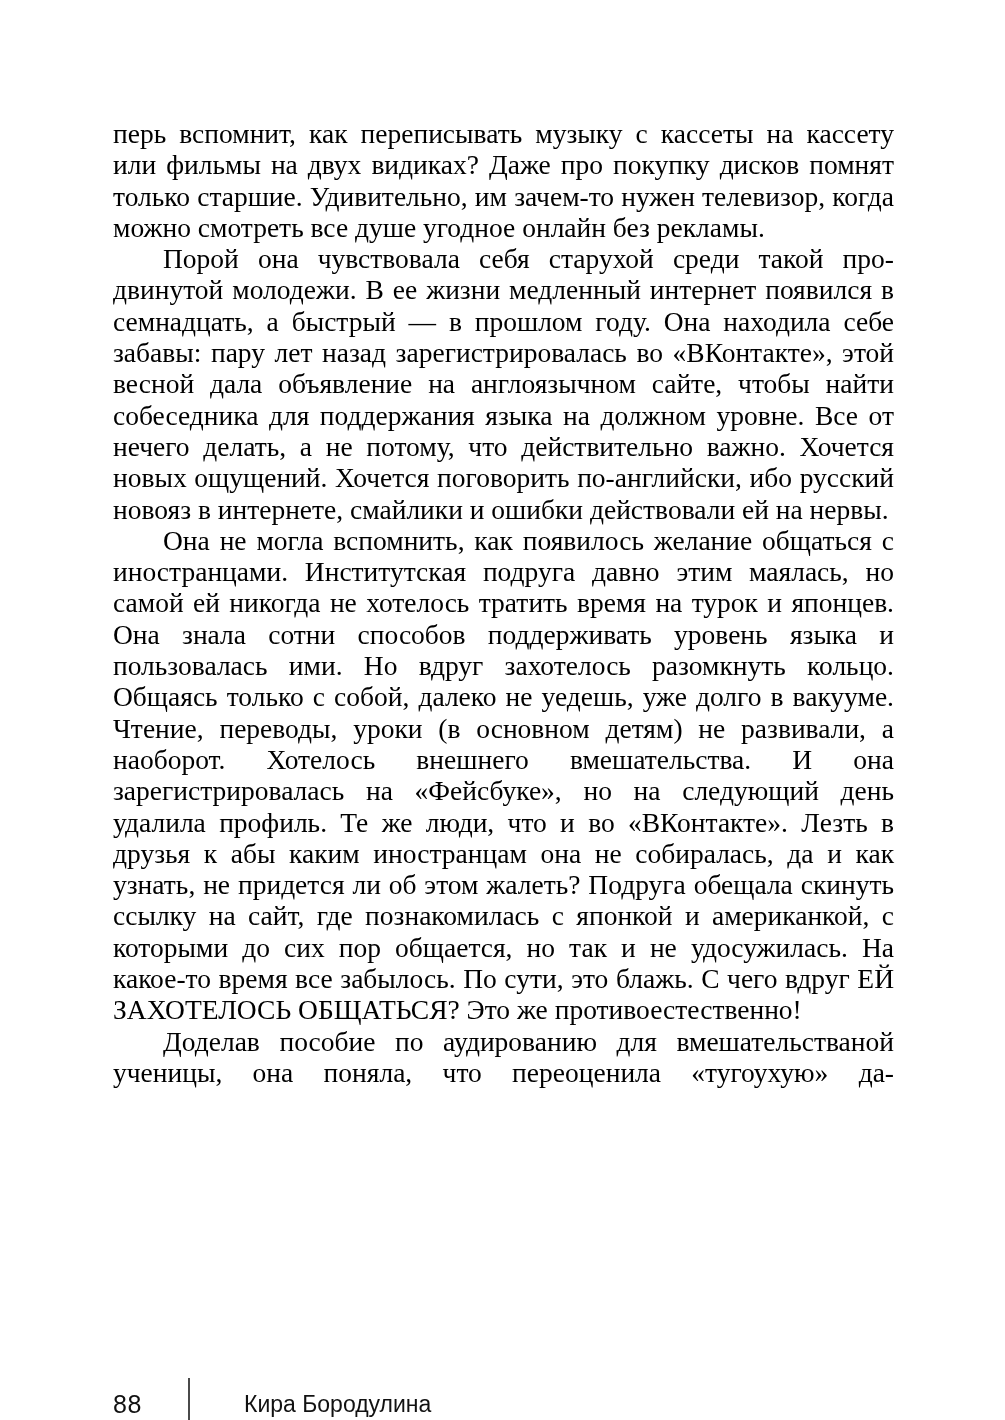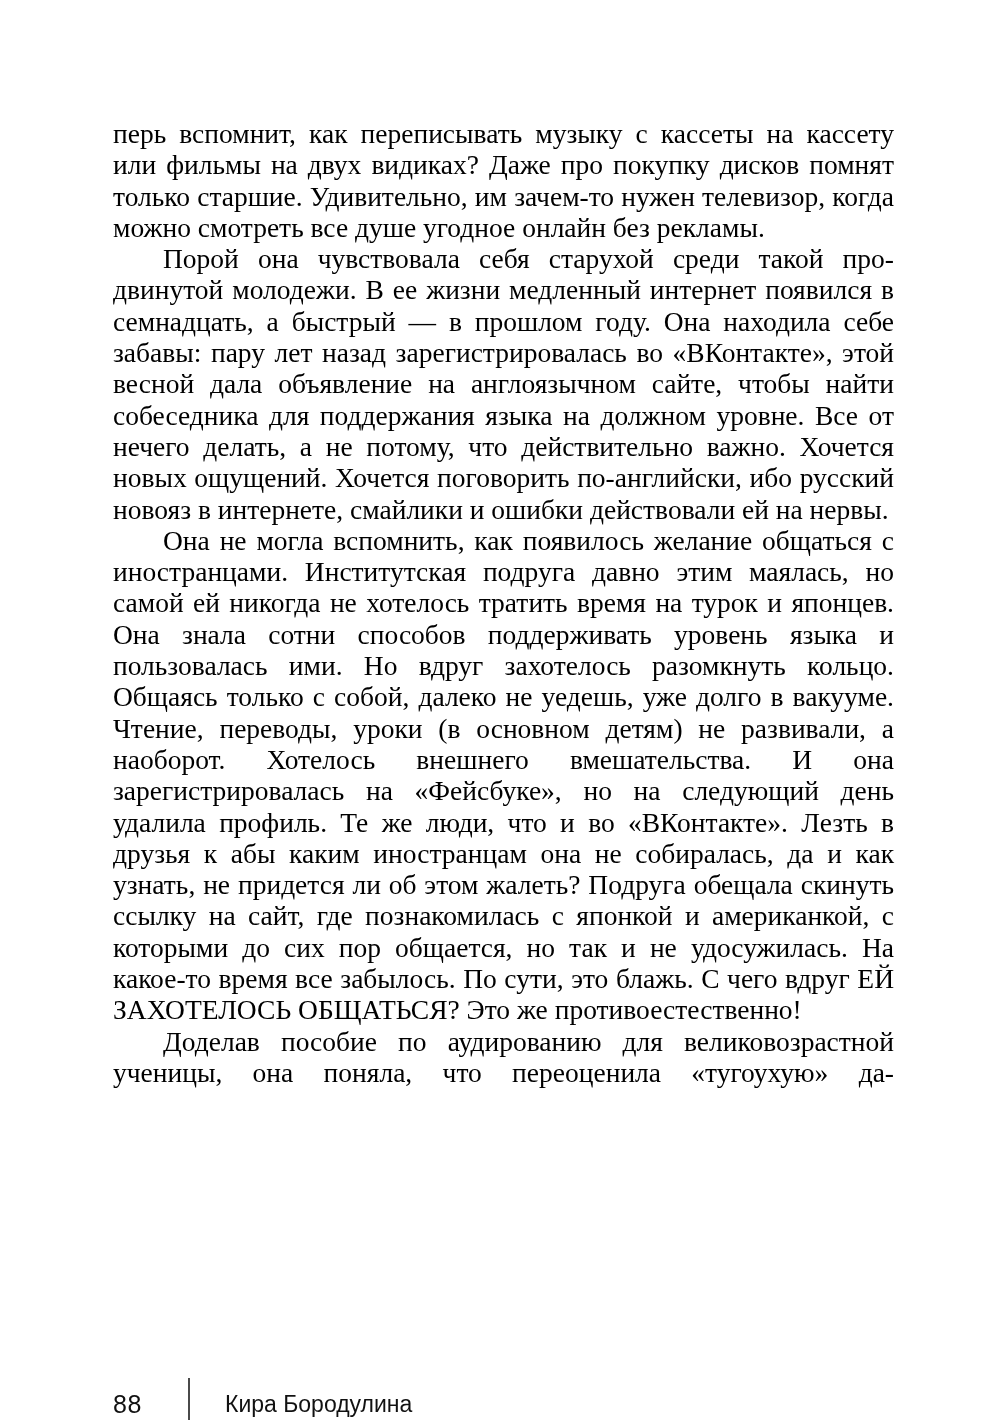--- a/index.html
+++ b/index.html
@@ -63,37 +63,37 @@
   .footer-rule {
     width: 2px;
     height: 52px;
     background: #4a4a4a;
     flex: none;
     margin-left: 13px;
   }
   .running-author {
     font-size: 23px;
     color: #111111;
-    margin-left: 35px;
+    margin-left: 54px;
     white-space: nowrap;
   }
 </style>
 </head>
 <body>
 
 <div class="page">
 
   <div class="text-block">
     <p class="para no-indent">перь вспомнит, как переписывать музыку с кассеты на кассету или фильмы на двух видиках? Даже про покуп­ку дисков помнят только старшие. Удивительно, им за­чем-то нужен телевизор, когда можно смотреть все душе угодное онлайн без рекламы.</p>
 
     <p class="para">Порой она чувствовала себя старухой среди такой про­двинутой молодежи. В ее жизни медленный интернет по­явился в семнадцать, а быстрый — в прошлом году. Она находила себе забавы: пару лет назад зарегистрировалась во «ВКонтакте», этой весной дала объявление на англо­язычном сайте, чтобы найти собеседника для поддержа­ния языка на должном уровне. Все от нечего делать, а не потому, что действительно важно. Хочется новых ощущений. Хочется поговорить по-английски, ибо рус­ский новояз в интернете, смайлики и ошибки действовали ей на нервы.</p>
 
     <p class="para">Она не могла вспомнить, как появилось желание об­щаться с иностранцами. Институтская подруга давно этим маялась, но самой ей никогда не хотелось тратить время на турок и японцев. Она знала сотни способов поддержи­вать уровень языка и пользовалась ими. Но вдруг захоте­лось разомкнуть кольцо. Общаясь только с собой, далеко не уедешь, уже долго в вакууме. Чтение, переводы, уроки (в основном детям) не развивали, а наоборот. Хотелось внешнего вмешательства. И она зарегистрировалась на «Фейсбуке», но на следующий день удалила профиль. Те же люди, что и во «ВКонтакте». Лезть в друзья к абы ка­ким иностранцам она не собиралась, да и как узнать, не придется ли об этом жалеть? Подруга обещала скинуть ссылку на сайт, где познакомилась с японкой и американ­кой, с которыми до сих пор общается, но так и не удосу­жилась. На какое-то время все забылось. По сути, это блажь. С чего вдруг ЕЙ ЗАХОТЕЛОСЬ ОБЩАТЬСЯ? Это же противоестественно!</p>
 
-    <p class="para force-last-justify">Доделав пособие по аудированию для великовозраст­ной ученицы, она поняла, что переоценила «тугоухую» да-</p>
+    <p class="para force-last-justify">Доделав пособие по аудированию для вмешательства­ной ученицы, она поняла, что переоценила «тугоухую» да-</p>
   </div>
 
   <div class="footer">
     <span class="folio">88</span>
     <span class="footer-rule"></span>
     <span class="running-author">Кира Бородулина</span>
   </div>
 
 </div>
 

